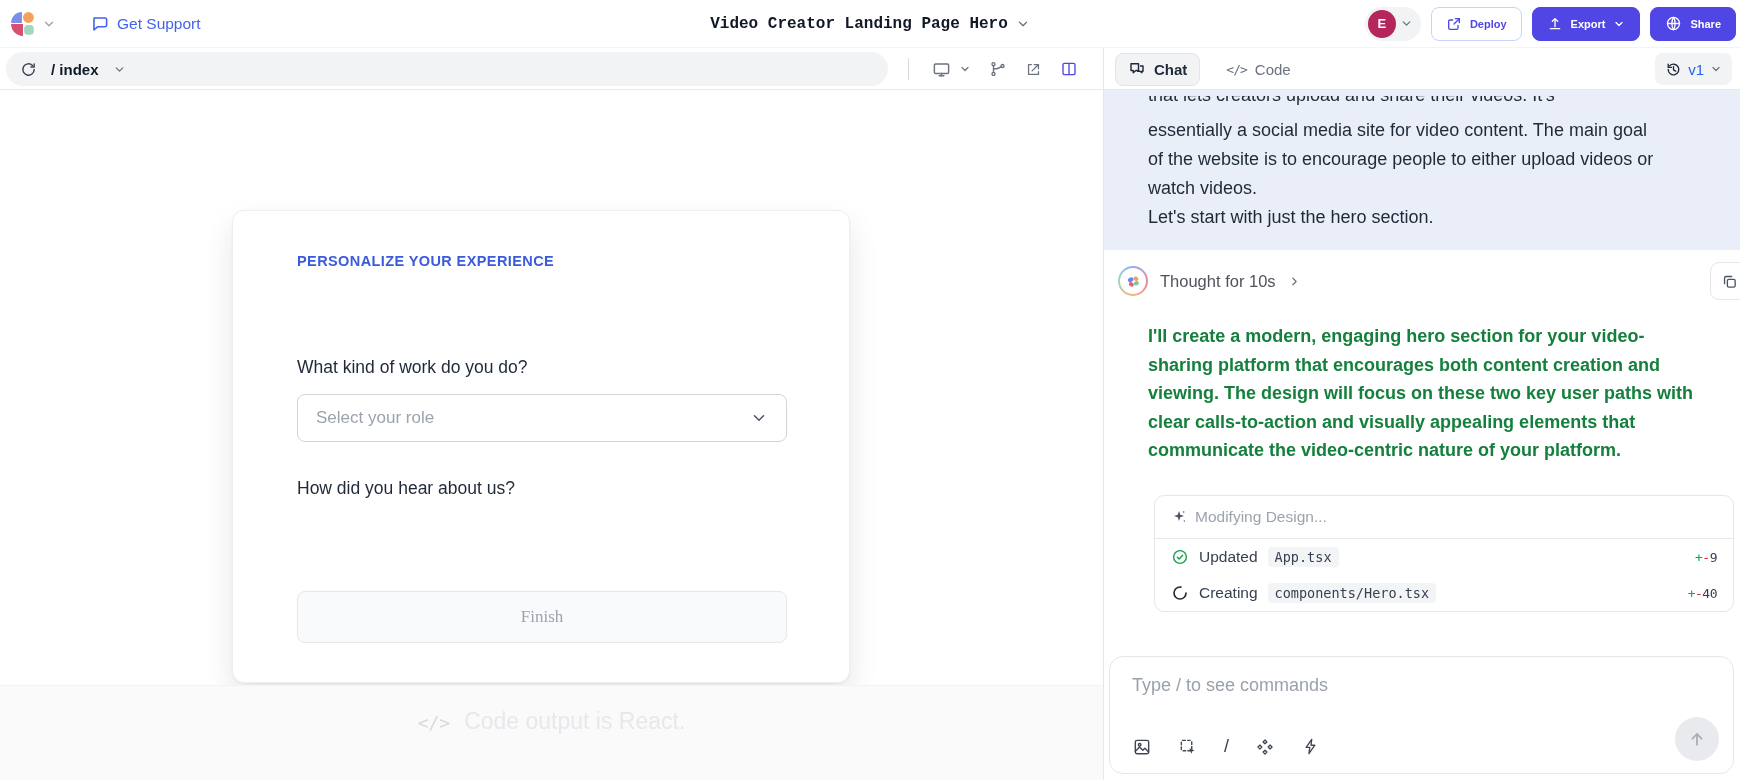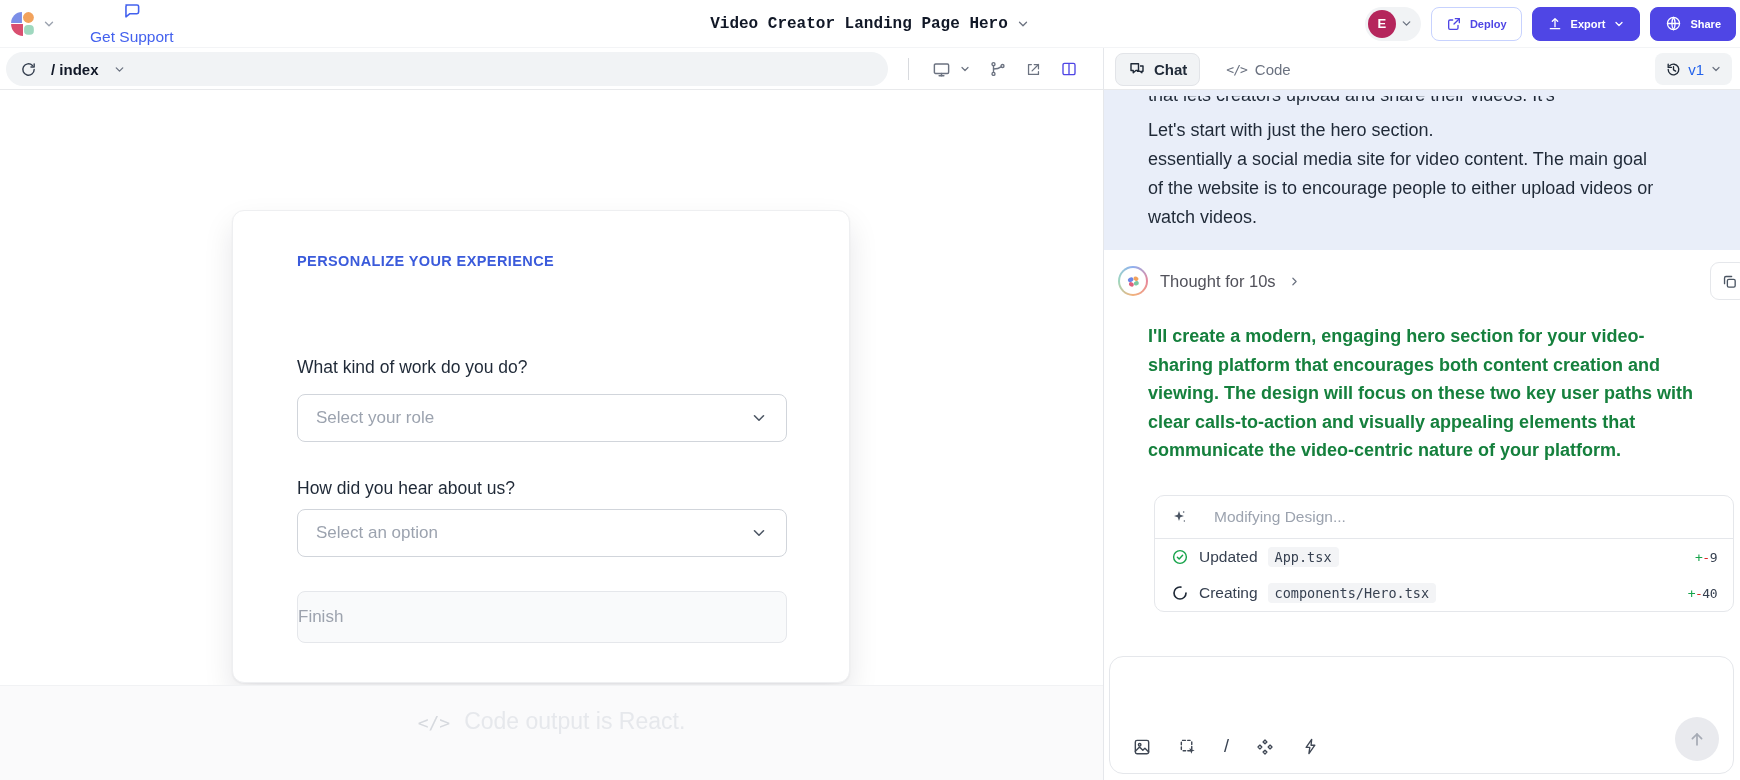--- a/index.html
+++ b/index.html
@@ -7,21 +7,21 @@
   .app { position:relative; width:1740px; height:780px; background:#fff; overflow:hidden; color:#1f2937; }
   .icon { display:inline-flex; align-items:center; justify-content:center; flex:none; }
   .icon svg { display:block; }
 
   
   .header { position:absolute; left:0; top:0; width:1740px; height:48px; background:#fff;
             border-bottom:1px solid #f3f4f6; display:flex; align-items:center; padding:0 10px; }
   .header-left { display:flex; align-items:center; gap:8px; }
   .logo-btn { display:flex; align-items:center; gap:6px; cursor:pointer; }
   .get-support { display:flex; align-items:center; gap:8px; margin-left:26px;
-                 color:var(--link_blue,#4361EE); font-size:15.5px; font-weight:500; cursor:pointer;flex-direction:column; }
+                 color:var(--link_blue,#4361EE); font-size:15.5px; font-weight:500; cursor:pointer; }
   .header-center { position:absolute; left:0; right:0; top:0; height:48px; display:flex;
                    align-items:center; justify-content:center; pointer-events:none; }
   .title-wrap { display:flex; align-items:center; gap:8px; pointer-events:auto; cursor:pointer; }
   .project-title { font-size:16px; font-weight:700; color:#111827;font-family:Liberation Mono, monospace; }
   .header-right { margin-left:auto; display:flex; align-items:center; gap:10px; margin-right:-6px; }
   .avatar-pill { display:flex; align-items:center; gap:4px; background:#f1f3f5; border-radius:17px;
                  height:34px; padding:3px 8px 3px 3px; cursor:pointer; }
   .avatar { width:28px; height:28px; border-radius:50%; background:var(--avatar_bg,#B5265C); color:#fff;
             font-size:13px; font-weight:700; display:flex; align-items:center; justify-content:center; }
   .btn { height:34px; border-radius:8px; display:flex; align-items:center; gap:8px; padding:0 14px;
@@ -57,21 +57,21 @@
   .modal-eyebrow { position:absolute; left:64px; top:42px; font-size:14.5px; font-weight:700;
                    letter-spacing:.4px; color:var(--eyebrow_blue,#3B5BDB); }
   .modal-title { position:absolute; left:64px; top:72px; font-size:22px; color:#2a2f3a; }
   .field-label { position:absolute; left:64px; font-size:17.5px; color:#1f2937; }
   .select-box { position:absolute; left:64px; width:490px; height:48px; border:1px solid #d1d5db;
                 border-radius:8px; background:#fff; display:flex; align-items:center; padding:0 18px;
                 font-size:17px; color:#9ca3af; cursor:pointer; }
   .select-box .chev { margin-left:auto; color:#4b5563; }
   .finish-btn { position:absolute; left:64px; top:380px; width:490px; height:52px; background:#f9fafb;
                 border:1px solid #e5e7eb; border-radius:8px; font-size:17px; font-weight:500;
-                color:#9da3ae; display:flex; align-items:center; justify-content:flex-start; cursor:default; }
+                color:#9da3ae; display:flex; align-items:center; justify-content:center; cursor:default;font-family:Liberation Serif, serif; }
   .canvas-footer { position:absolute; left:0; top:685px; width:1103px; height:95px; background:#fafafb;
                    border-top:1px solid #f1f2f4; display:flex; justify-content:center; align-items:flex-start;
                    padding-top:22px; gap:14px; }
   .footer-glyph { font-family:"DejaVu Sans Mono",monospace; font-size:18px; color:#d6d9de; padding-top:4px; }
   .footer-note { font-size:23px; color:#e6e8ec; }
 
   
   .chat-panel { position:absolute; left:1104px; top:90px; width:636px; height:690px; background:#fff; }
   .msg-user { position:absolute; left:0; top:0; width:636px; height:160px; background:var(--user_msg_bg,#E9EEF9);
               padding:6px 40px 0 44px; font-size:18px; line-height:29px; color:#1f2937; overflow:hidden; }
@@ -88,21 +88,21 @@
   .thought-label { margin-left:12px; font-size:16.5px; color:#52525b; cursor:pointer; }
   .thought-chev { margin-left:12px; color:#6b7280; cursor:pointer; }
   .copy-btn { position:absolute; right:-8px; top:0; width:38px; height:38px; border:1px solid #e5e7eb;
               border-radius:9px; background:#fff; display:flex; align-items:center; justify-content:center;
               color:#4b5563; cursor:pointer; }
 
   .ai-text { position:absolute; left:44px; top:232px; max-width:552px; font-size:18px; line-height:28.5px; color:#15803d;font-weight:bold; }
 
   .progress-card { position:absolute; left:50px; top:405px; width:580px; border:1px solid #e5e7eb;
                    border-radius:10px; background:#fff; }
-  .progress-head { display:flex; align-items:center; gap:27px; padding:12px 16px; color:#9ca3af;
+  .progress-head { display:flex; align-items:center; gap:8px; padding:12px 16px; color:#9ca3af;
                    font-size:15.5px; border-bottom:1px solid #e5e7eb; }
   .progress-head .icon { color:#4b5563; }
   .progress-row { display:flex; align-items:center; gap:10px; padding:8px 16px; font-size:15.5px; color:#374151; }
   .file-chip { font-family:"DejaVu Sans Mono",monospace; font-size:13.5px; background:#f3f4f6;
                border-radius:4px; padding:2px 7px; color:#374151; }
   .diff { margin-left:auto; font-family:"DejaVu Sans Mono",monospace; font-size:13px; letter-spacing:-0.5px; }
   .diff .plus { color:var(--diff_plus,#16A34A); }
   .diff .minus { color:var(--diff_minus,#DC2626); }
   .diff .count { color:#374151; }
   .spin { animation:rot 1.1s linear infinite; transform-origin:center; }
@@ -310,48 +310,40 @@
       <div class="select-box" style="top:183px">
         <span>Select your role</span>
         <span class="icon chev">
           <svg width="18" height="18" viewBox="0 0 24 24" fill="none" stroke="currentColor" stroke-width="2.1" stroke-linecap="round" stroke-linejoin="round">
               <path d="M6 9l6 6 6-6"></path>
             </svg>
         </span>
       </div>
 
       <div class="field-label" style="top:267px">How did you hear about us?</div>
-      <div class="select-box" style="top:298px">
-        <span>Select an option</span>
-        <span class="icon chev">
-          <svg width="18" height="18" viewBox="0 0 24 24" fill="none" stroke="currentColor" stroke-width="2.1" stroke-linecap="round" stroke-linejoin="round">
-              <path d="M6 9l6 6 6-6"></path>
-            </svg>
-        </span>
-      </div>
 
       <div class="finish-btn">
         <span>Finish</span>
       </div>
     </div>
   </div>
 
   <div class="canvas-footer">
     <span class="footer-glyph">&lt;/&gt;</span>
     <span class="footer-note">Code output is React.</span>
   </div>
 
   <div class="chat-panel">
 
     <div class="msg-user">
       <div class="clip-line">
           <span>that lets creators upload and share their videos. It's</span>
         </div>
+      <p>essentially a social media site for video content. The main goal of the website is to encourage people to either upload videos or watch videos.</p>
       <p>Let's start with just the hero section.</p>
-      <p>essentially a social media site for video content. The main goal of the website is to encourage people to either upload videos or watch videos.</p>
     </div>
 
     <div class="thought-row">
       <div class="thought-avatar">
         <div class="thought-avatar-inner">
           <span class="icon">
             <svg width="17" height="17" viewBox="0 0 24 24">
               <ellipse cx="8" cy="9.5" rx="4" ry="3.2" transform="rotate(-25 8 9.5)" fill="#6e87e6"></ellipse>
               <ellipse cx="15.5" cy="8" rx="3.6" ry="3" transform="rotate(20 15.5 8)" fill="#f2a25c"></ellipse>
               <ellipse cx="16" cy="14.5" rx="3.6" ry="3" transform="rotate(-20 16 14.5)" fill="#7cc7a1"></ellipse>
@@ -406,20 +398,21 @@
               <circle cx="12" cy="12" r="8" stroke-dasharray="38 13"></circle>
             </svg>
         </span>
         <span>Creating</span>
         <span class="file-chip">components/Hero.tsx</span>
         <span class="diff"><span class="plus">+</span><span class="minus">-</span><span class="count">40</span></span>
       </div>
     </div>
 
     <div class="chat-input-card">
+      <input type="text" placeholder="Type / to see commands" style="">
       <div class="input-icons">
         <span class="icon clickable">
           <svg width="20" height="20" viewBox="0 0 24 24" fill="none" stroke="currentColor" stroke-width="1.7" stroke-linecap="round" stroke-linejoin="round">
               <rect x="4" y="4" width="16" height="16" rx="2"></rect>
               <circle cx="9.2" cy="9.2" r="1.5"></circle>
               <path d="M4 17l5-5 4 4 2.5-2.5L20 18"></path>
             </svg>
         </span>
         <span class="icon clickable">
           <svg width="20" height="20" viewBox="0 0 24 24" fill="none" stroke="currentColor" stroke-width="1.7" stroke-linecap="round">

